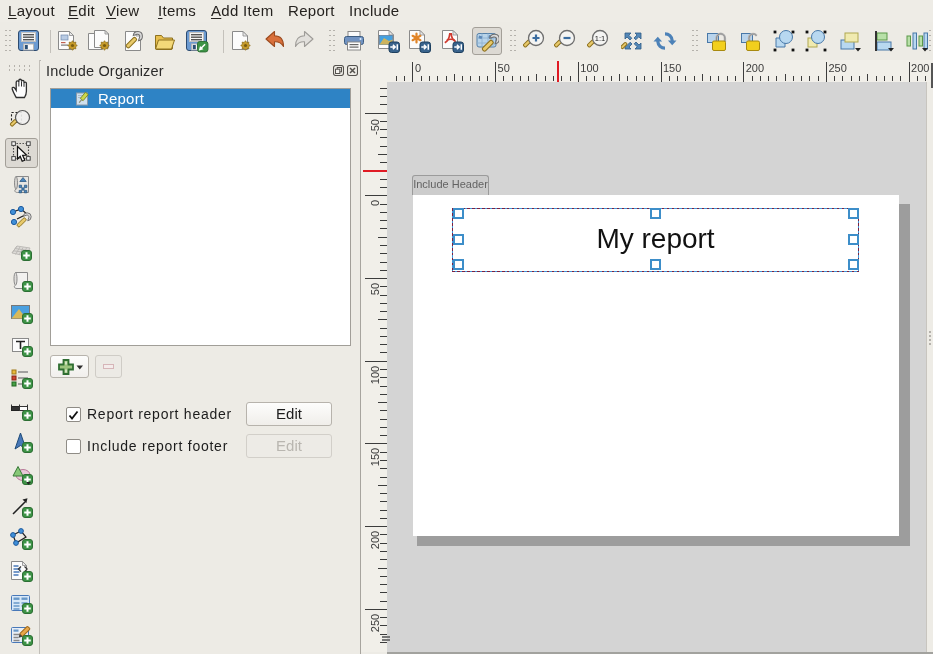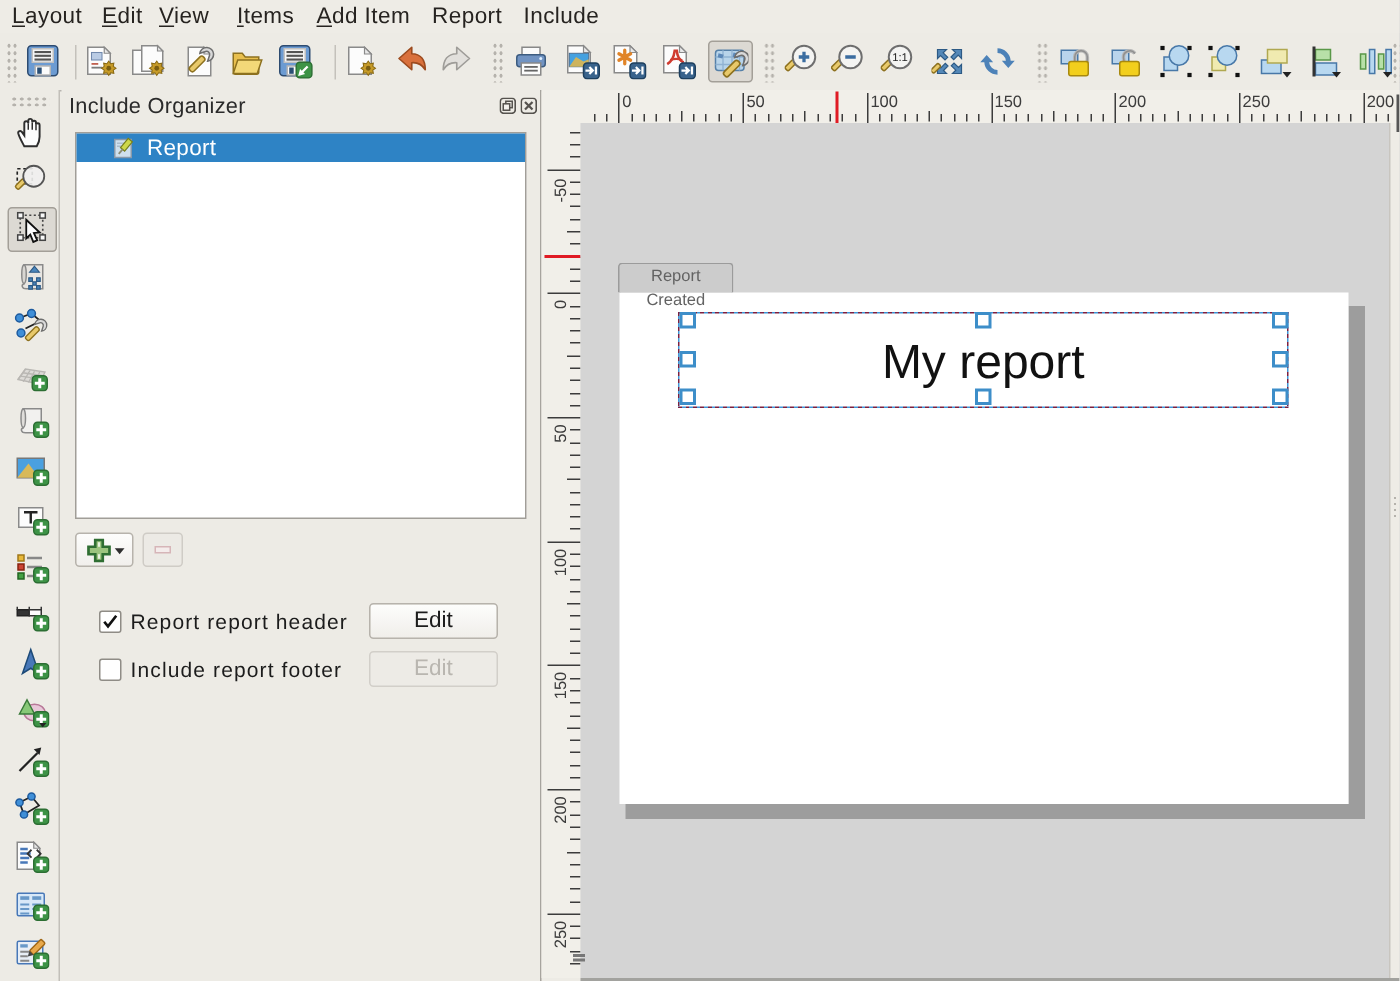--- a/index.html
+++ b/index.html
@@ -60,21 +60,21 @@
 #pageshadow2 { position:absolute; left:30px; top:453.5px; width:493px; height:10.5px; background:#9d9d9d; }
 #tab { position:absolute; left:25px; top:93px; width:77px; height:19.5px; background:#cccccc;
   border:1px solid #9b9b9b; border-bottom:none; border-radius:3px 3px 0 0;
   font-size:11px; color:#636363; text-align:center; line-height:16px; }
 
 
 .dashh { position:absolute; height:1px; background:repeating-linear-gradient(90deg,#7c2040 0 2.5px,#4095d5 2.5px 5px); }
 .dashv { position:absolute; width:1px; background:repeating-linear-gradient(180deg,#7c2040 0 2.5px,#4095d5 2.5px 5px); }
 .handle { position:absolute; width:11px; height:11px; border:2px solid #3d8ec9; background:transparent; }
 
-#title { position:absolute; left:65px; top:140.5px; width:407px; text-align:center; font-size:32px; color:#111; }
+#title { position:absolute; left:65px; top:140.5px; width:407px; text-align:center; font-size:28px; color:#111; }
 #subtitle { position:absolute; left:72px; top:206px; width:407px; text-align:center; font-size:10.5px; letter-spacing:-0.55px; color:#222; }
 </style>
 </head>
 <body>
 
 <div id="menubar">
   <span style="left:8px"><u>L</u>ayout</span>
   <span style="left:68px"><u>E</u>dit</span>
   <span style="left:106px"><u>V</u>iew</span>
   <span style="left:158px"><u>I</u>tems</span>
@@ -663,21 +663,21 @@
 <div class="tick" style="left:19px; top:535.1px; width:7px; height:1px;"></div>
 <div class="tick" style="left:19px; top:543.3px; width:7px; height:1px;"></div>
 <div class="tick" style="left:19px; top:551.6px; width:7px; height:1px;"></div>
 <div class="tick" style="left:19px; top:559.9px; width:7px; height:1px;"></div>
 <div style="position:absolute; left:2px; top:88px; width:24px; height:2px; background:#e01b24;"></div>
 </div>
 <div id="canvas">
   <div id="pageshadow1"></div>
   <div id="pageshadow2"></div>
   <div id="page"></div>
-  <div id="tab">Report Created</div>
+  <div id="tab">Include Header</div>
   <div id="title">My report</div>
   <div class="dashh" style="left:65px; top:125.5px; width:407px;"></div>
   <div class="dashh" style="left:65px; top:188.5px; width:407px;"></div>
   <div class="dashv" style="left:65px; top:125.5px; height:63px;"></div>
   <div class="dashv" style="left:471px; top:125.5px; height:63px;"></div>
   <div class="handle" style="left:65.5px; top:126px;"></div>
   <div class="handle" style="left:263px; top:126px;"></div>
   <div class="handle" style="left:460.5px; top:126px;"></div>
   <div class="handle" style="left:65.5px; top:151.5px;"></div>
   <div class="handle" style="left:460.5px; top:151.5px;"></div>

